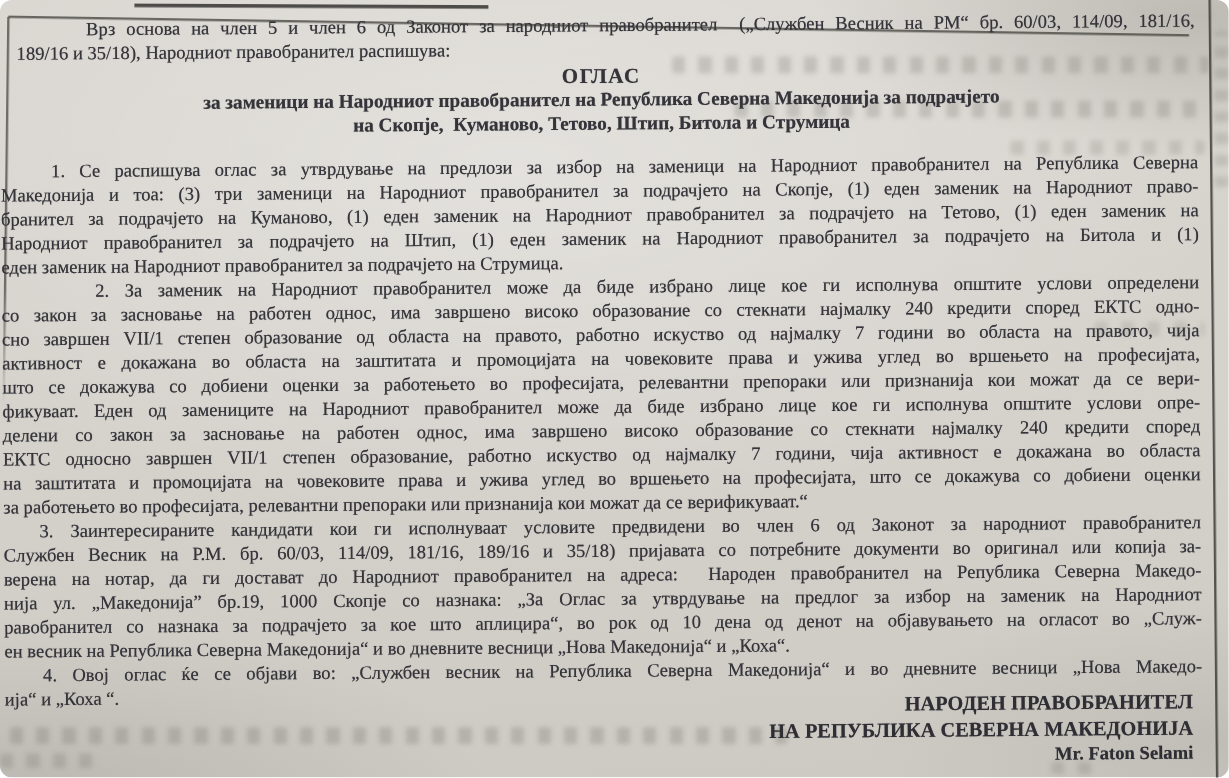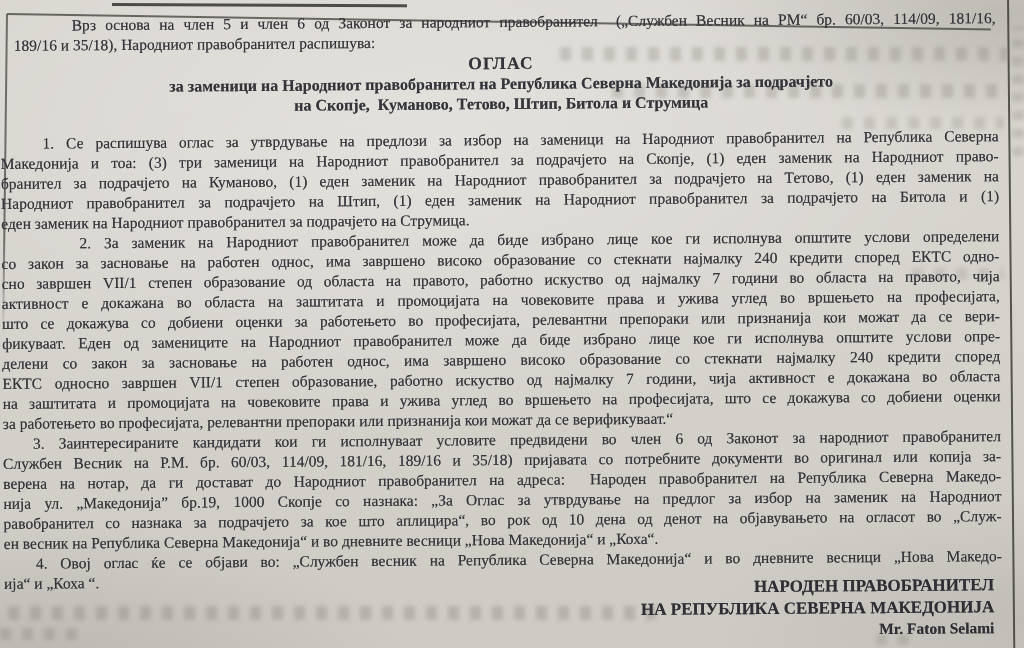--- a/index.html
+++ b/index.html
@@ -10,20 +10,21 @@
   }
   .sheet {
     position: relative;
     width: 1024px; height: 648px;
     background:
       radial-gradient(90% 70% at 42% 22%, rgba(255,255,255,.30), rgba(255,255,255,0) 65%),
       radial-gradient(45% 25% at 98% 2%, rgba(96,92,86,.22), rgba(96,92,86,0) 70%),
       radial-gradient(55% 35% at 2% 104%, rgba(96,92,86,.18), rgba(96,92,86,0) 70%),
       radial-gradient(40% 25% at 100% 95%, rgba(110,106,100,.14), rgba(110,106,100,0) 75%),
       linear-gradient(178deg, var(--paper, #d9d6d0) 0%, #d5d2cc 55%, #cdcac3 100%);
+    border-radius: 10px;
   }
 
   
   .rule { position: absolute; background: var(--rule, #4a4844); }
   .rule-top-frag {
     left: 112px; top: 3px; width: 295px; height: 3px;
     background: rgba(52,50,48,.85);
     transform: rotate(0.25deg); transform-origin: left top;
     filter: blur(.3px);
   }

